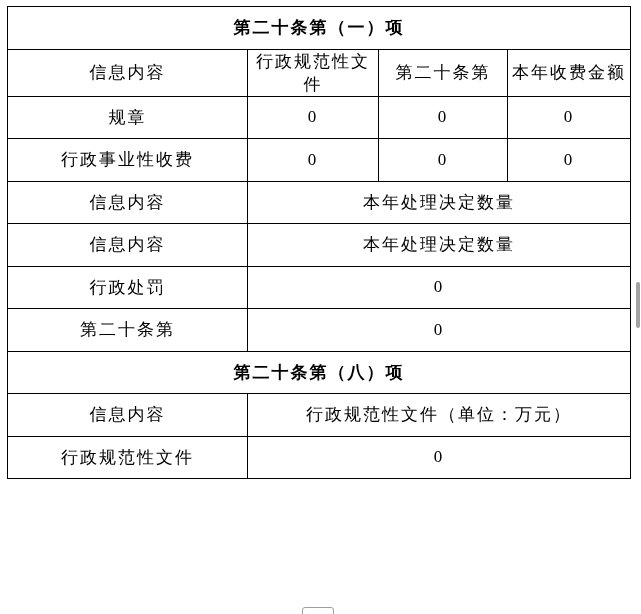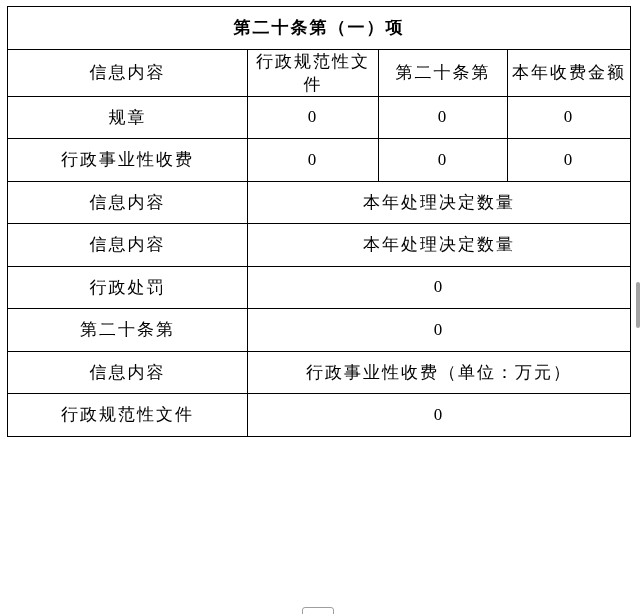--- a/index.html
+++ b/index.html
@@ -114,22 +114,25 @@
     <tr>
       <td>行政处罚</td>
       <td colspan="3" class="num">0</td>
     </tr>
     <tr>
       <td>第二十条第</td>
       <td colspan="3" class="num">0</td>
     </tr>
 
     <tr>
+      <td colspan="4" class="section-title">第二十条第（八）项</td>
+    </tr>
+    <tr>
       <td>信息内容</td>
-      <td colspan="3">行政事业性收费（单位：万元）</td>
+      <td colspan="3">行政规范性文件（单位：万元）</td>
     </tr>
     <tr>
       <td>行政规范性文件</td>
       <td colspan="3" class="num">0</td>
     </tr>
   </tbody>
     </table>
 
   <div class="scroll-thumb"></div>
   <div class="partial-button"></div>

